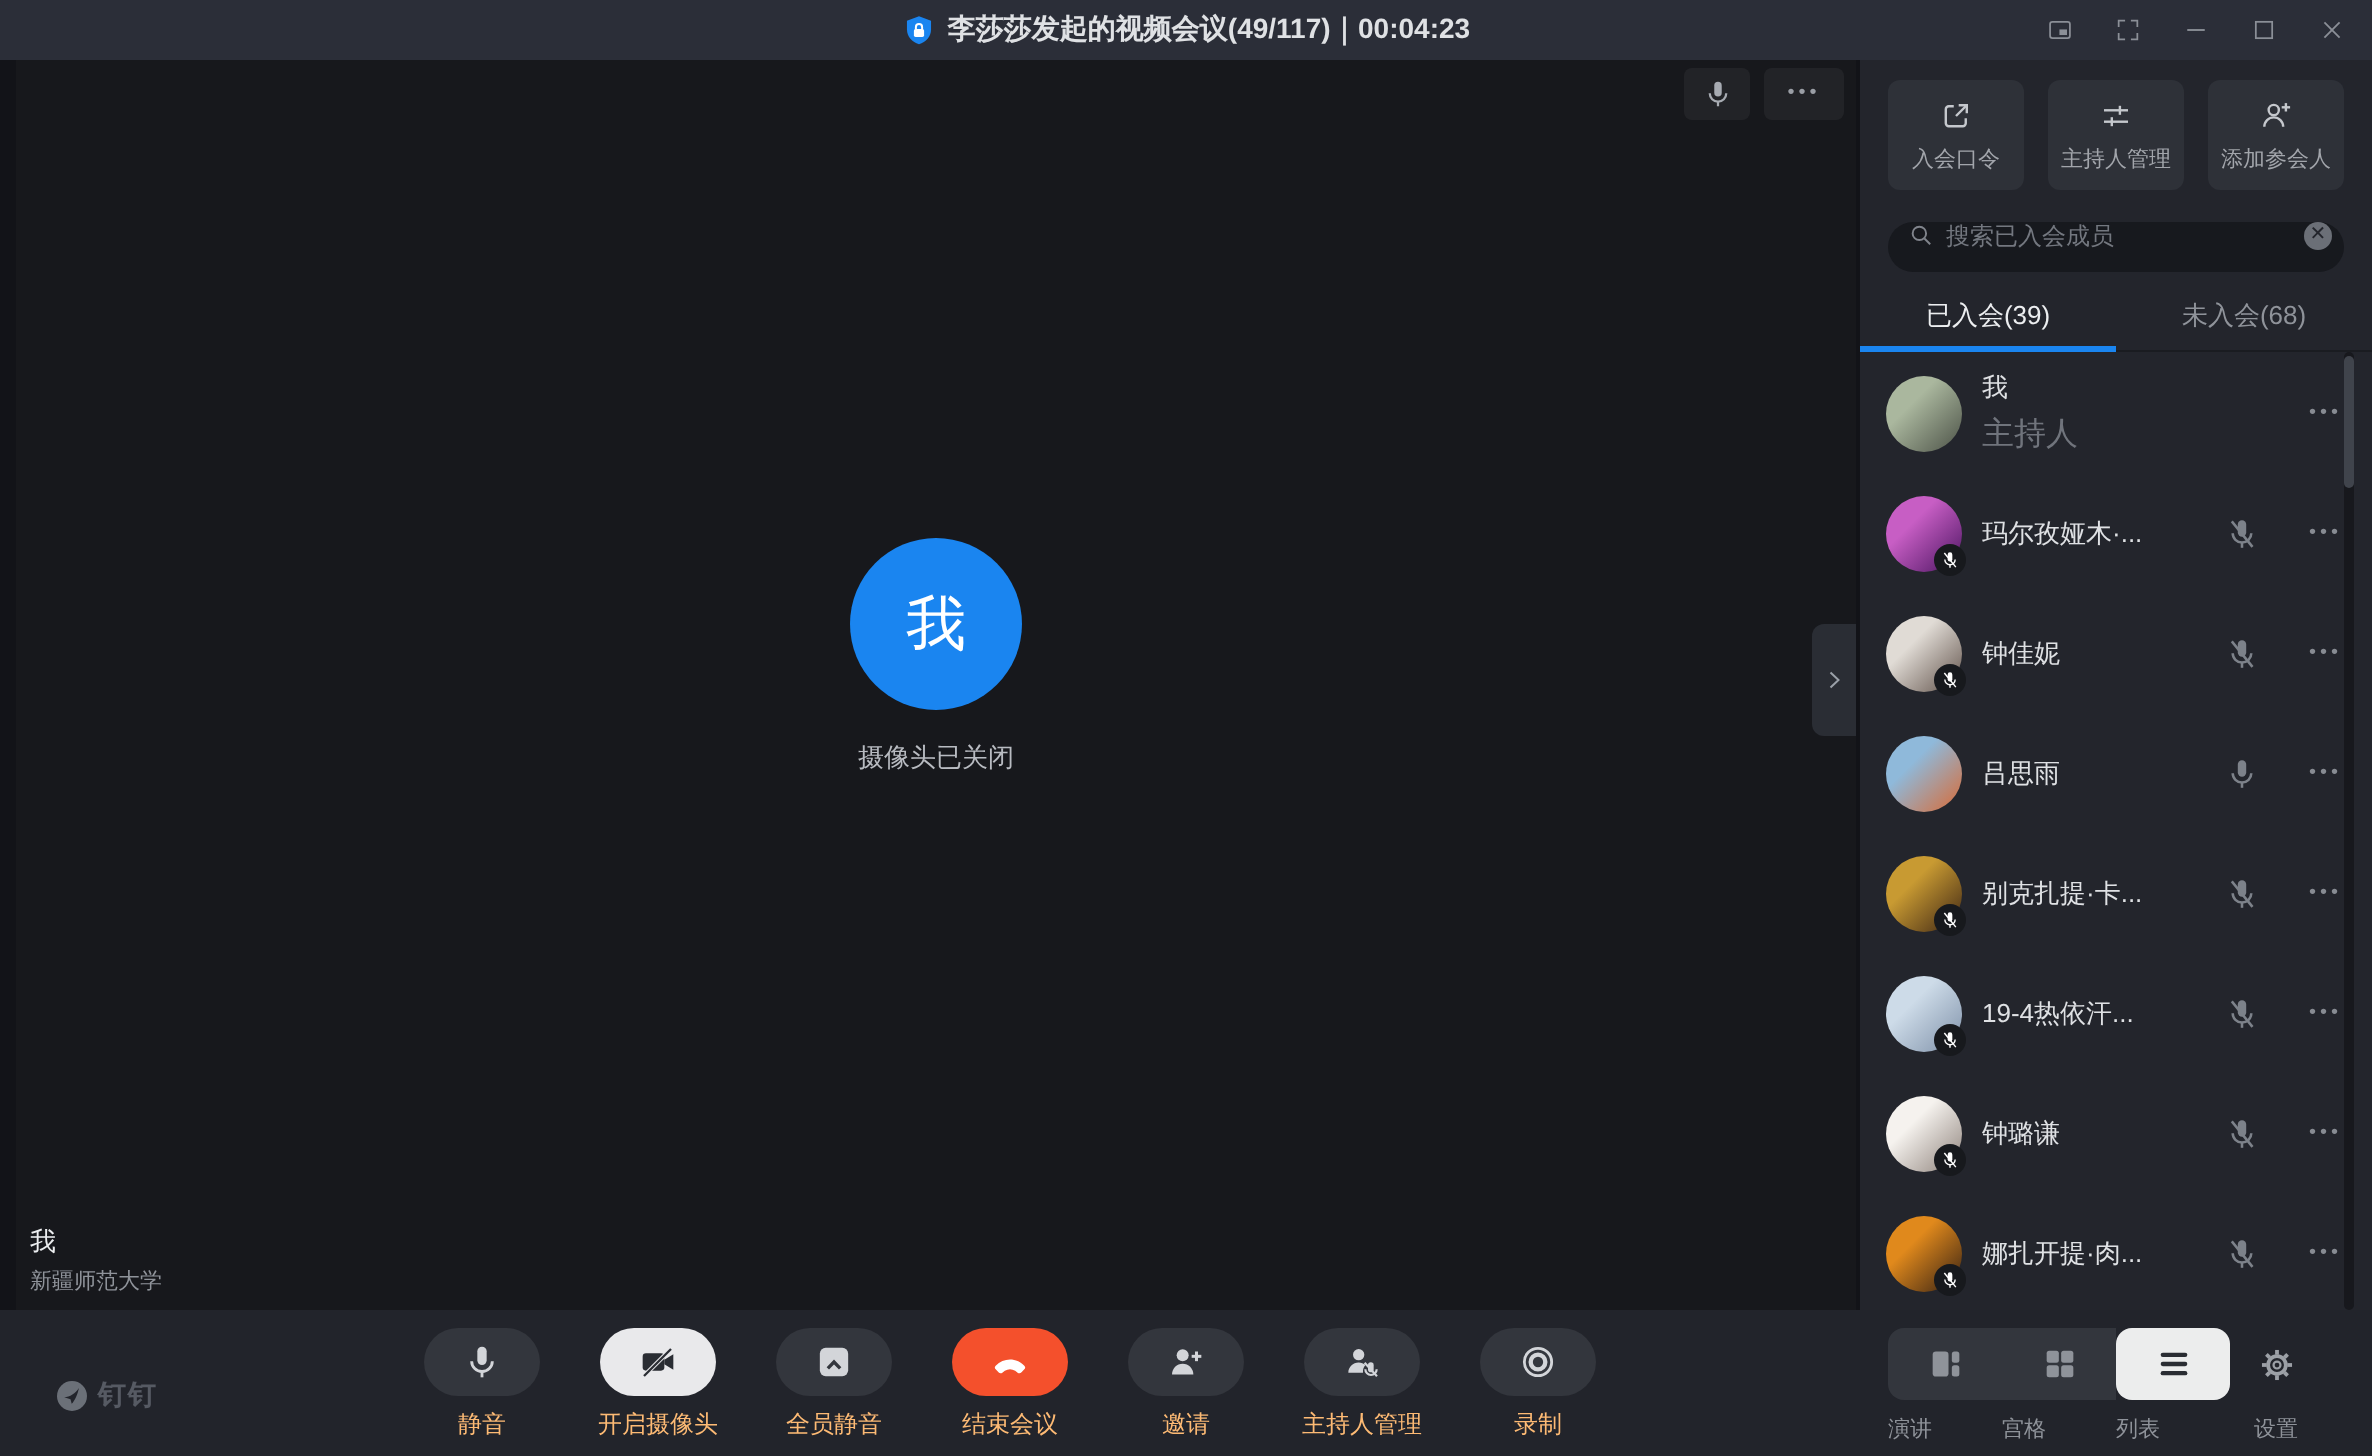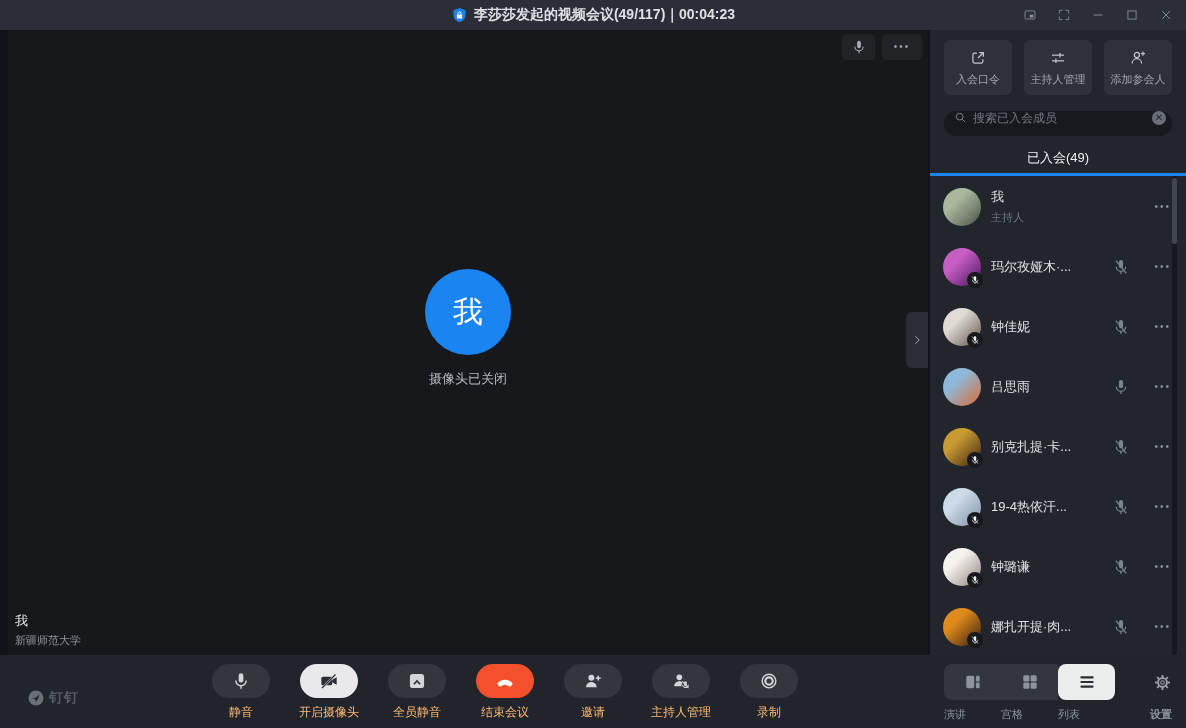--- a/index.html
+++ b/index.html
@@ -53,21 +53,21 @@
   .tab.active::after { content:""; position:absolute; left:0; right:0; bottom:-1px; height:3px; background:var(--accent); }
   .member-list { flex:1 1 auto; overflow:hidden; position:relative; padding-top:1px; }
   .member { height:60px; display:flex; align-items:center; padding:0 40px 0 13px; position:relative; }
   .avatar-wrap { position:relative; width:38px; height:38px; flex:0 0 auto; }
   .avatar { width:38px; height:38px; border-radius:50%; background:#555; }
   .badge { display:none; position:absolute; right:-2px; bottom:-2px; width:16px; height:16px; border-radius:50%; background:#17191d; align-items:center; justify-content:center; color:#fff; }
   .badge svg { width:10px; height:10px; }
   .member.badged .badge { display:flex; }
   .m-text { margin-left:10px; display:flex; flex-direction:column; justify-content:center; min-width:0; }
   .m-name { font-size:13px; color:#dfe1e4; white-space:nowrap; overflow:hidden; max-width:115px; }
-  .m-sub { font-size:11px; color:#70747c; margin-top:4px; }
+  .m-sub { font-size:16px; color:#70747c; margin-top:4px; }
   .m-sub:empty { display:none; }
   .m-mic { position:absolute; right:56px; color:#7d828a; width:18px; height:18px; }
   .m-mic svg { width:18px; height:18px; display:none; }
   .member.mic-on .icon-mic-on { display:block; }
   .member.mic-muted .icon-mic-off { display:block; }
   .m-more { position:absolute; right:15px; color:#878b92; cursor:pointer; }
   .scrollbar { position:absolute; right:9px; top:0; bottom:0; width:5px; background:#17181d; border-radius:3px; }
   .scrollbar .thumb { position:absolute; top:2px; left:0; width:5px; height:66px; background:#40444c; border-radius:3px; }
 
   
@@ -83,21 +83,21 @@
   .pill.danger { background:var(--danger); color:#fff; }
   .tool-label { margin-top:6px; font-size:12px; color:#fdba74; white-space:nowrap; }
   .view-area { position:absolute; right:0; top:9px; width:256px; }
   .view-group { position:absolute; left:14px; top:0; display:flex; border-radius:8px; overflow:visible; }
   .view-btn { width:57px; display:flex; flex-direction:column; align-items:flex-start; cursor:pointer; }
   .view-pill { width:57px; height:36px; background:#33363d; display:flex; align-items:center; justify-content:center; color:#8f939a; }
   .view-btn:first-child .view-pill { border-radius:8px 0 0 8px; }
   .view-btn.active .view-pill { background:#eceded; color:#2a2d33; border-radius:8px; }
   .view-pill svg { width:20px; height:20px; }
   .view-label { margin-top:7px; font-size:11px; color:#8f939a; }
-  .settings { position:absolute; right:14px; top:0; width:44px; display:flex; flex-direction:column; align-items:flex-end; color:#9ca0a6; cursor:pointer;font-weight:bold; }
+  .settings { position:absolute; right:26px; top:0; width:44px; display:flex; flex-direction:column; align-items:center; color:#9ca0a6; cursor:pointer; }
   .settings .gear-box { height:36px; display:flex; align-items:center; }
   .settings svg { width:19px; height:19px; }
   .settings .view-label { margin-top:7px; }
   .hidden-defs { position:absolute; width:0; height:0; overflow:hidden; }
 </style>
 </head>
 <body style="--accent: #1a85f0; --danger: #f4502c;">
 
 <svg class="hidden-defs" xmlns="http://www.w3.org/2000/svg">
   <symbol id="sym-shield" viewBox="0 0 24 24">
@@ -316,21 +316,24 @@
       <div class="searchbox">
         <svg>
             <use href="#sym-search"></use>
           </svg>
         <input type="text" placeholder="搜索已入会成员" style="">
         <span class="clear-btn">✕</span>
       </div>
 
       <div class="tabs">
         <div class="tab active">
-            <span>已入会(49)</span>
+            <span>已入会(39)</span>
+          </div>
+        <div class="tab">
+            <span>未入会(68)</span>
           </div>
       </div>
 
       <div class="member-list">
         <div class="member mic-none">
           <div class="avatar-wrap">
               <div class="avatar" style="background: linear-gradient(135deg, rgb(170, 183, 158) 35%, rgb(76, 82, 71));"></div>
             </div>
           <div class="m-text">
               <span class="m-name">我</span>

